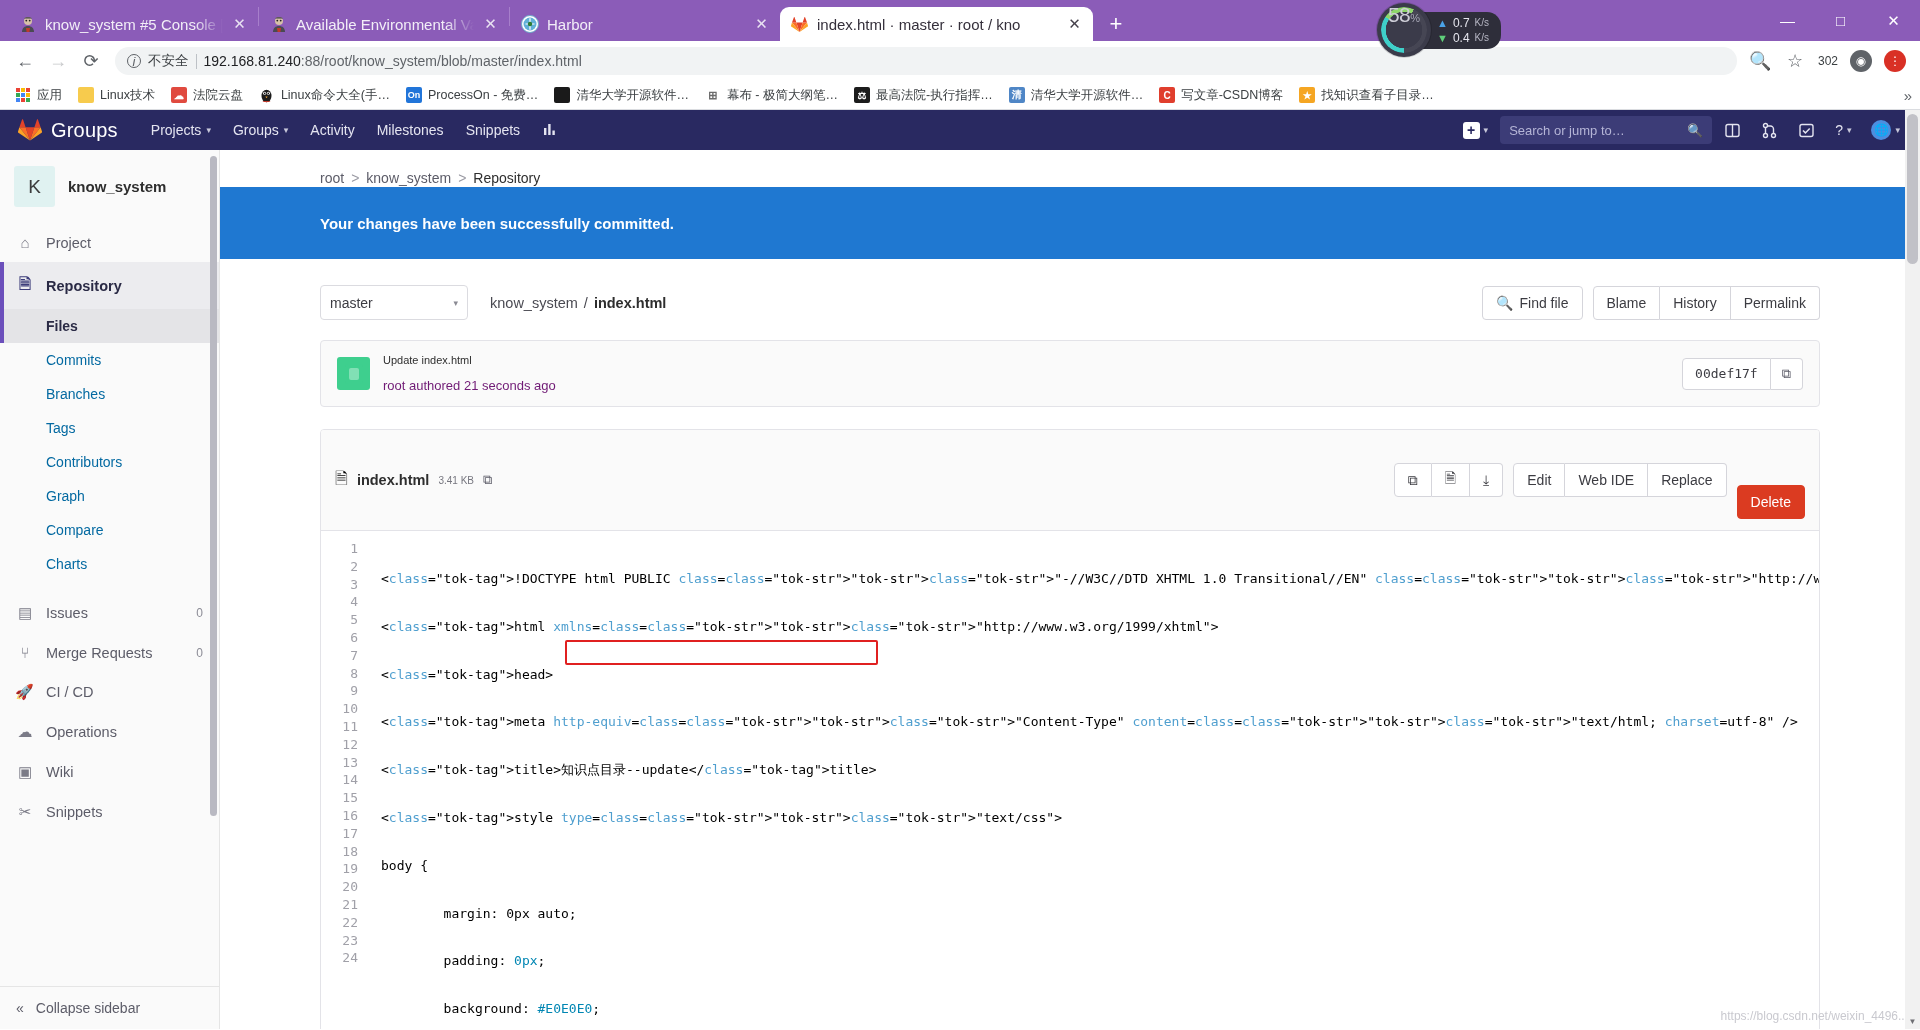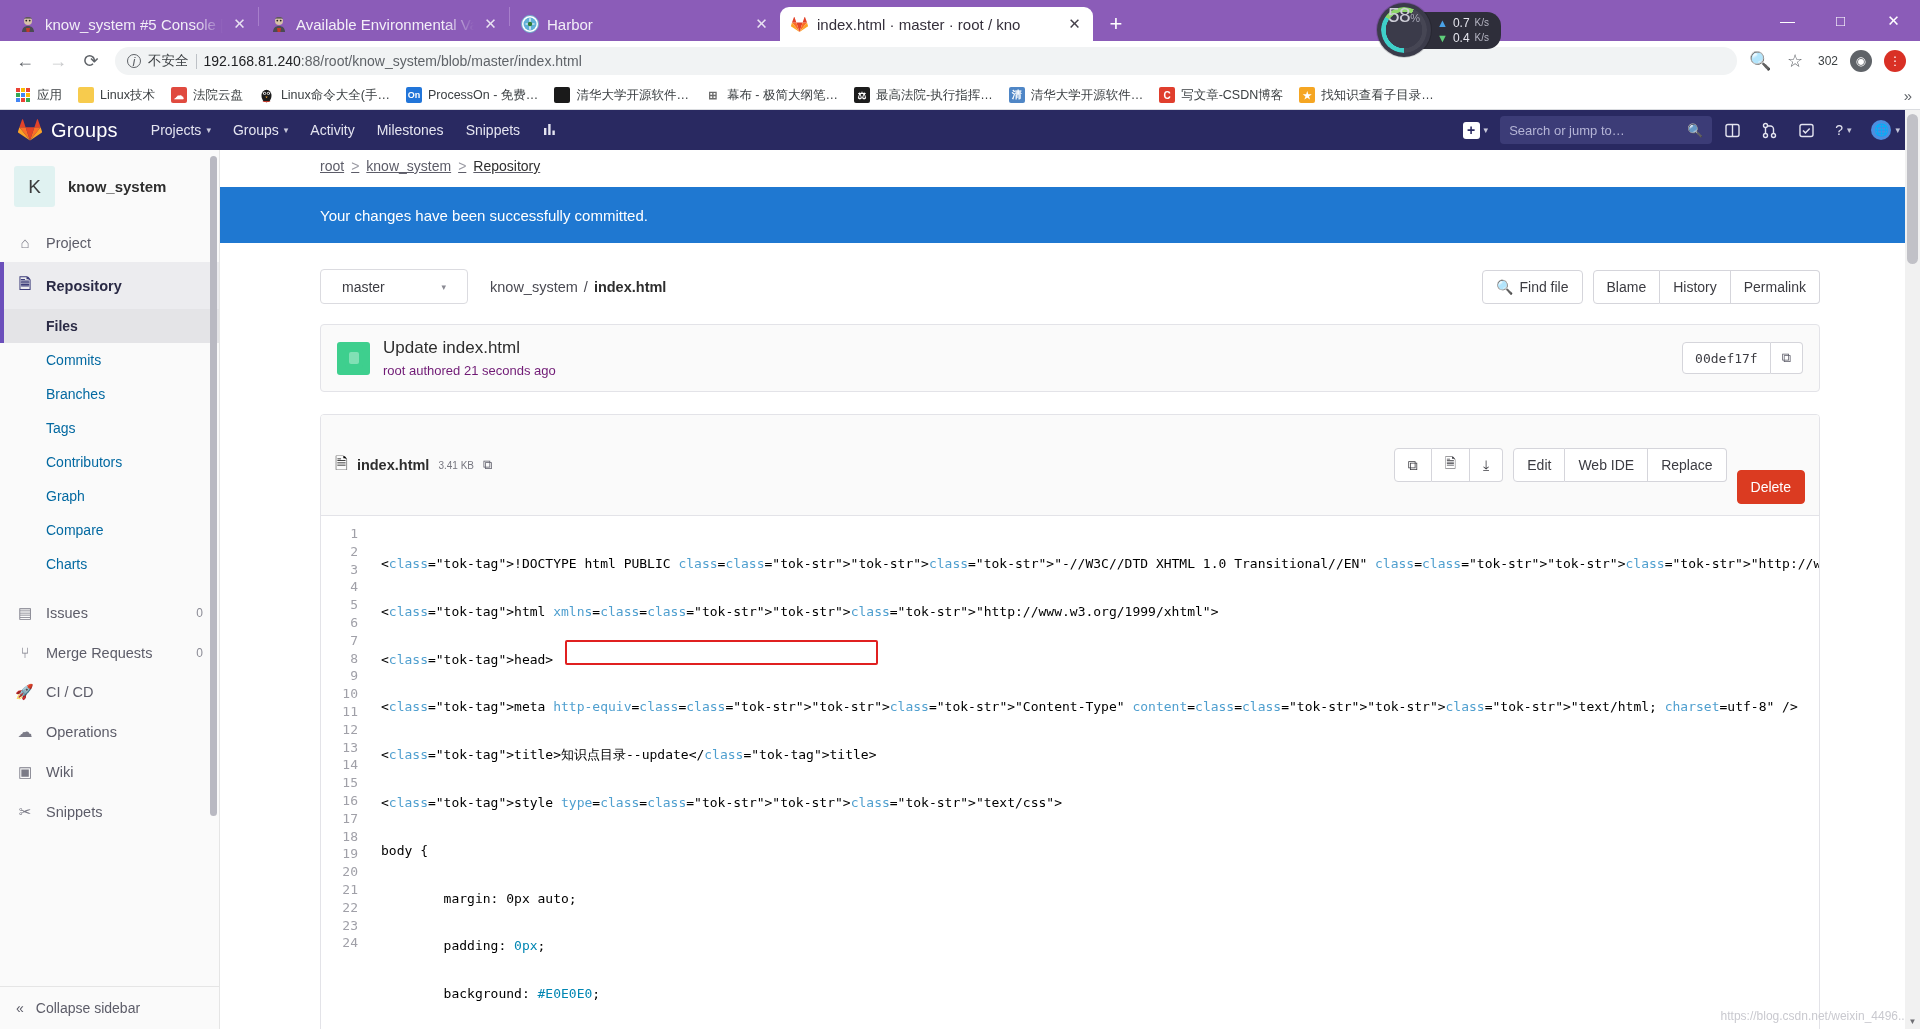--- a/index.html
+++ b/index.html
@@ -195,37 +195,37 @@
   }
   .scroll-track {
     position: absolute; right: 2px; top: 6px; width: 7px; height: 680px;
     background: transparent;
   }
   .scroll-thumb { width: 7px; height: 660px; background: #b9b9c2; border-radius: 4px; }
 
   
   .content { flex: 1 1 auto; background: #fff; position: relative; overflow: hidden; }
   .flash {
-    background: #1f78d1; color: #fff; height: 56px;
-    display: flex; align-items: center; padding-left: 100px; font-size: 15px;
+    background: #1f78d1; color: #fff; height: 72px;
+    display: flex; align-items: center; padding-left: 100px; font-size: 15px; font-weight: bold;
   }
   .breadcrumb {
-    position: absolute; top: 8px; left: 100px; font-size: 14px; color: #5c5c68;
-    display: flex; gap: 7px; align-items: center; z-index: 5; text-decoration: underline;
+    position: absolute; top: 20px; left: 100px; font-size: 14px; color: #5c5c68;
+    display: flex; gap: 7px; align-items: center; z-index: 5;
   }
   .breadcrumb .crumb-cur { color: #2e2e2e; }
   .breadcrumb .sep { color: #9a9aa3; }
 
   .inner { padding: 26px 100px 0 100px; }
 
   .file-nav { display: flex; align-items: center; gap: 0; margin-bottom: 20px; }
   .branch-select {
     width: 148px; height: 35px; border: 1px solid #dbdbe0; border-radius: 4px;
     display: flex; align-items: center; justify-content: space-between;
-    padding: 0 21px; font-size: 14px; color: #3c3c42; background: #fff;
+    padding: 0 9px; font-size: 14px; color: #3c3c42; background: #fff;
   }
   .branch-select .caret { font-size: 9px; color: #8a8a93; }
   .path-crumbs { margin-left: 22px; font-size: 14.5px; color: #4a4a52; display: flex; gap: 6px; }
   .path-crumbs .cur { font-weight: 700; color: #2e2e2e; }
   .fn-right { margin-left: auto; display: flex; align-items: center; gap: 0; }
   .btn {
     height: 34px; border: 1px solid #d5d5db; background: #fff; color: #3c3c42;
     font-size: 14px; display: flex; align-items: center; gap: 6px; padding: 0 13px;
   }
   .btn.first { border-radius: 4px 0 0 4px; }
@@ -235,21 +235,21 @@
 
   .commit-box {
     border: 1px solid #e3e3e8; border-radius: 4px; background: #fafafa;
     display: flex; align-items: center; padding: 13px 16px; margin-bottom: 22px;
   }
   .commit-avatar {
     width: 33px; height: 33px; flex: 0 0 33px; margin-right: 13px;
     background: #3ecf8e; border-radius: 3px;
     display: flex; align-items: center; justify-content: center;
   }
-  .commit-title { font-size: 17px; color: #2e2e2e; margin-bottom: 5px; }
+  .commit-title { font-size: 11px; color: #2e2e2e; margin-bottom: 12px; }
   .commit-meta { font-size: 13px; color: #701a75; }
   .commit-right { margin-left: auto; display: flex; align-items: stretch; }
   .sha {
     font-family: "DejaVu Sans Mono", monospace; font-size: 13px; color: #3c3c42;
     border: 1px solid #d5d5db; border-radius: 4px 0 0 4px; background: #fff;
     padding: 7px 12px; display: flex; align-items: center;
   }
   .sha-copy {
     border: 1px solid #d5d5db; border-left: none; border-radius: 0 4px 4px 0;
     background: #fff; padding: 7px 11px; display: flex; align-items: center;

